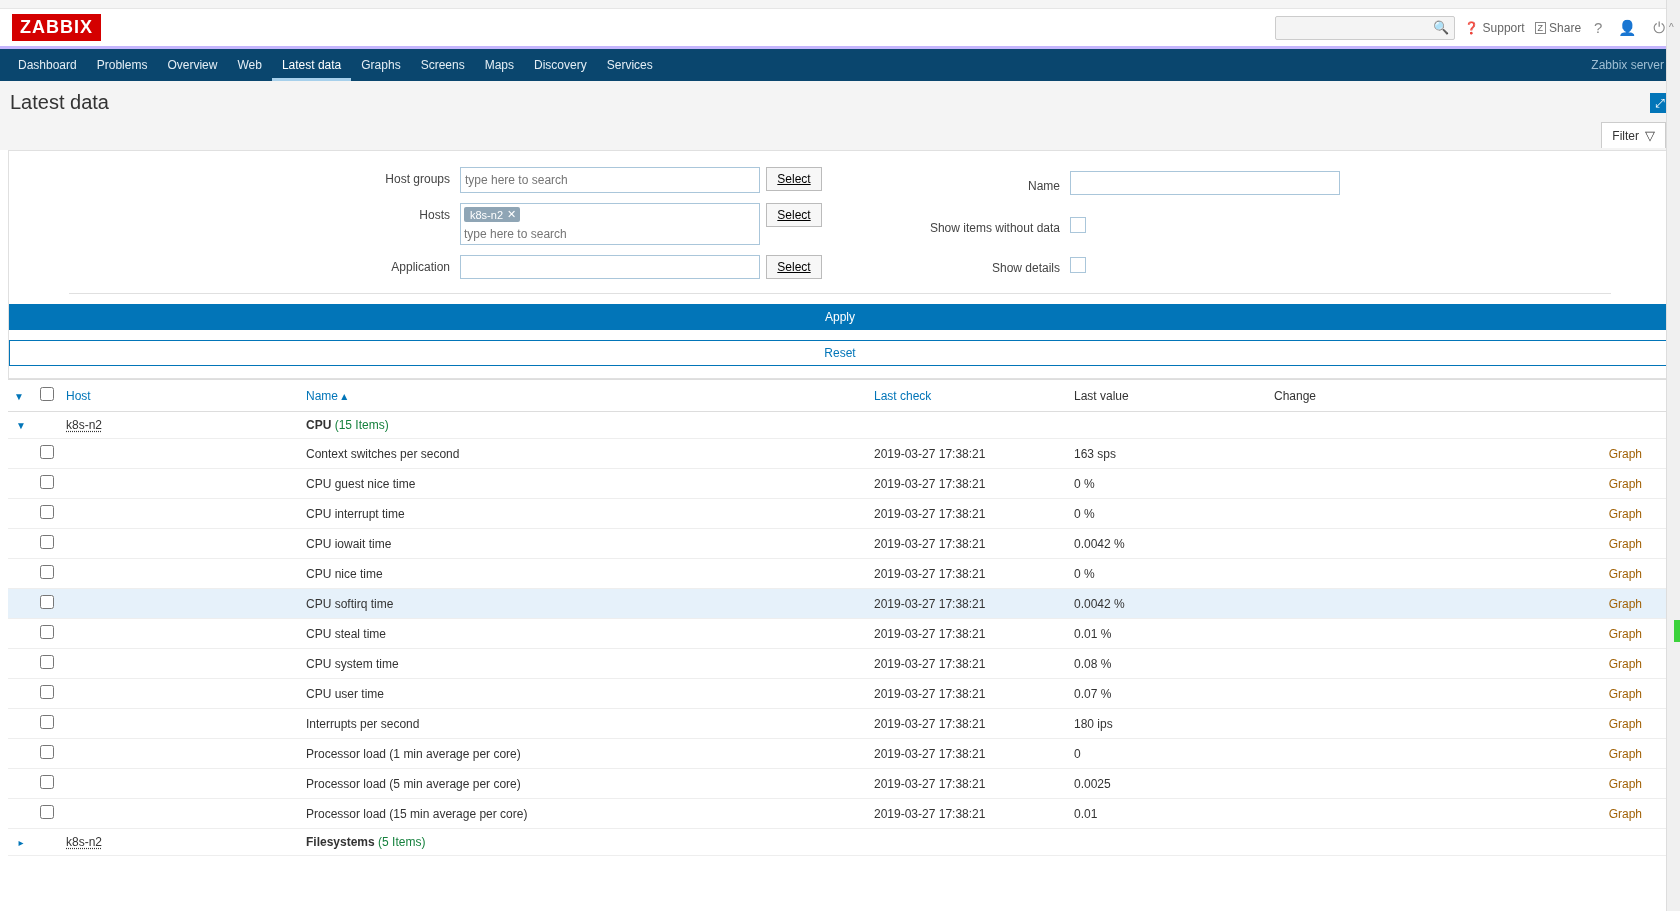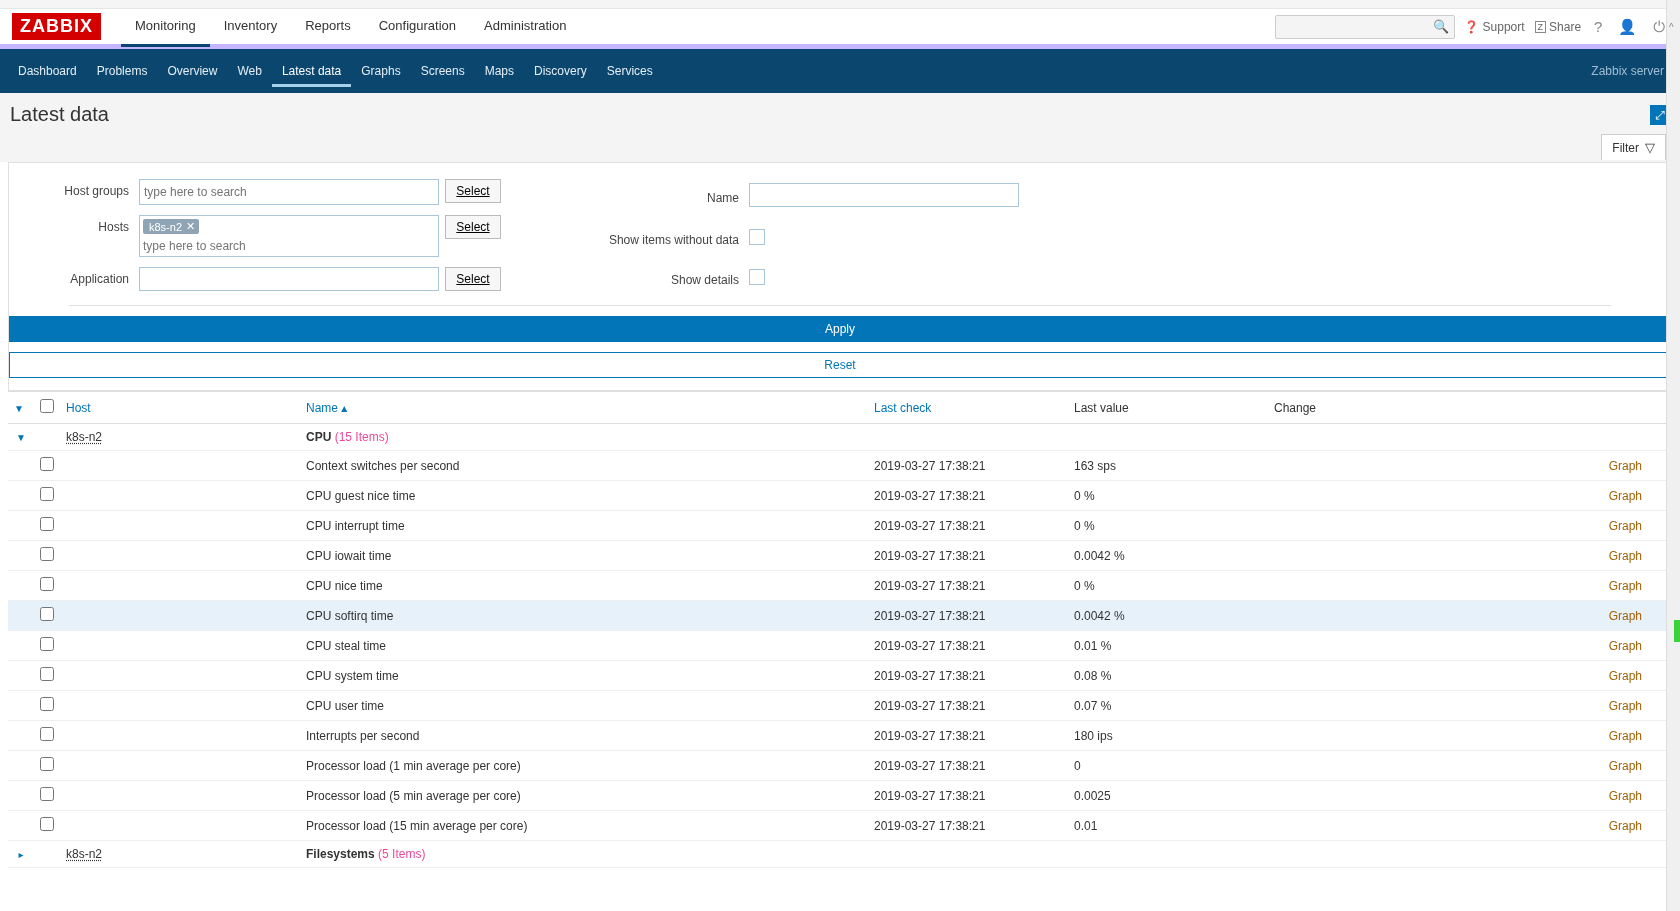--- a/index.html
+++ b/index.html
@@ -3,50 +3,50 @@
 <meta charset="utf-8">
 <style>
 * { margin: 0; padding: 0; box-sizing: border-box; }
 html, body { width: 1680px; height: 911px; font-family: Arial, Helvetica, sans-serif; font-size: 12px; color: #333; background: #fff; overflow: hidden; }
 a { color: #a16207; text-decoration: none; cursor: pointer; }
 
 
 .topstrip { height: 9px; background: #f5f5f5; border-bottom: 1px solid #e6e6e6; }
 
 
-.header { display: flex; align-items: center; height: 40px; background: #fff; border-bottom: 5px solid #c4b5fd; padding: 0 12px; }
+.header { display: flex; align-items: center; height: 40px; background: #fff; border-bottom: 3px solid #c4b5fd; padding: 0 12px; }
 .logo { background: #d40000; color: #fff; font-weight: bold; font-size: 18px; padding: 3px 8px; letter-spacing: 1px; font-family: 'Arial Narrow', Arial, sans-serif; }
 .mainnav { display: flex; margin-left: 20px; }
 .mainnav .item { padding: 11px 14px; font-size: 13px; color: #333; cursor: pointer; }
 .mainnav .item.active { border-bottom: 3px solid #0a466e; }
 .header-right { margin-left: auto; display: flex; align-items: center; gap: 10px; }
 .search-wrap { position: relative; width: 180px; }
 .search-input { width: 100%; height: 24px; border: 1px solid #ccc; border-radius: 2px; background: #f4f4f4; padding: 0 24px 0 6px; }
 .search-ico { position: absolute; right: 5px; top: 4px; color: #888; font-size: 13px; }
 .hdr-link { color: #666; font-size: 12px; display: flex; align-items: center; gap: 3px; cursor: pointer; }
 .hdr-ico { color: #888; font-size: 15px; cursor: pointer; padding: 0 3px; }
 
 
-.subnav { display: flex; align-items: center; height: 44px; background: #0a466e; color: #fff; padding: 0 8px; }
+.subnav { display: flex; align-items: center; height: 32px; background: #0a466e; color: #fff; padding: 0 8px; }
 .subnav .sitem { padding: 8px 10px; font-size: 12px; color: #e4eef5; cursor: pointer; }
 .subnav .sitem.active { color: #fff; border-bottom: 3px solid #a7d0eb; margin-bottom: -1px; padding-bottom:6px;}
 .subnav .serverlabel { margin-left: auto; color: #9fbed3; font-size: 12px; padding-right: 8px; }
 
 
 .titlebar { display: flex; align-items: center; padding: 10px 10px 8px 10px; background: #f4f4f4; }
 .titlebar h1 { font-size: 20px; font-weight: normal; color: #333; }
 .expand-btn { margin-left: auto; width: 20px; height: 20px; background: #0275b8; color: #fff; display: flex; align-items: center; justify-content: center; font-size: 12px; cursor: pointer; }
 
 
 .filter-tab-row { position: relative; height: 28px; background: #f4f4f4; }
 .filter-tab { position: absolute; right: 14px; top: 0; background: #fff; border: 1px solid #ccc; border-bottom: none; padding: 5px 10px; display: flex; align-items: center; gap: 6px; font-size: 12px; cursor: pointer; }
 
 
 .filter-panel { background: #fff; margin: 0 8px; border: 1px solid #e0e0e0; padding: 16px 0 12px 0; }
-.filter-body { display: flex; justify-content: flex-start; gap: 88px; }
+.filter-body { display: flex; justify-content: center; gap: 88px; }
 .fcol { display: grid; grid-template-columns: 130px 300px 62px; row-gap: 10px; align-items: start; }
 .fcol2 { display: grid; grid-template-columns: 160px 280px; row-gap: 12px; align-items: center; }
 .flabel { text-align: right; padding-right: 10px; padding-top: 5px; color: #444; }
 .msel { border: 1px solid #aac6da; min-height: 26px; padding: 2px 4px; display: flex; flex-wrap: wrap; gap: 3px; align-items: center; }
 .msel input { border: none; outline: none; flex: 1; min-width: 100px; height: 20px; font-size: 12px; }
 .tag { background: #8fa5b5; color: #fff; padding: 1px 4px 1px 6px; border-radius: 2px; display: inline-flex; align-items: center; gap: 4px; font-size: 11px; }
 .tag .x { cursor: pointer; font-size: 11px; }
 .txtinput { border: 1px solid #aac6da; height: 24px; width: 100%; padding: 0 5px; }
 .selbtn { height: 24px; border: 1px solid #bbb; background: #f7f7f7; cursor: pointer; font-size: 12px; margin-left: 6px; padding: 0 10px; text-decoration: underline; }
 .chk { width: 16px; height: 16px; border: 1px solid #aac6da; }
@@ -65,45 +65,38 @@
 .col-chk { width: 26px; }
 .col-host { width: 240px; }
 .col-name { width: 568px; }
 .col-last { width: 200px; }
 .col-val { width: 200px; }
 .col-change { width: 145px; }
 .col-act { text-align: right; padding-right: 30px !important; width: auto; }
 .tri { color: #0275b8; font-size: 10px; }
 .group-row td { background: #fff; }
 .group-row .gname { font-weight: bold; }
-.group-row .gcount { font-weight: normal; color: #ec4899; }
+.group-row .gcount { font-weight: normal; color: #15803d; }
 .u { text-decoration-line: underline; text-decoration-style: dotted; text-underline-offset: 2px; }
 tr.hover td { background: #e6f1fa; }
 input.rowchk { width: 14px; height: 14px; }
 
 
 .scrollhint { position: absolute; right: 0; top: 0; width: 14px; height: 911px; background: #f0f0f0; border-left: 1px solid #ddd; }
 .scrollhint .arrow { position: absolute; left: 2px; font-size: 10px; color: #888; }
 .scrollhint .arrow.up { top: 22px; }
 .greenmark { position: absolute; right: 0; top: 620px; width: 6px; height: 22px; background: #3bd23b; }
 </style>
 </head>
 <body>
 
 <div class="topstrip"></div>
 
 <div class="header">
   <div class="logo">ZABBIX</div>
-  <div class="mainnav" id="mainnav">
-      <div class="item active">Monitoring</div>
-      <div class="item">Inventory</div>
-      <div class="item">Reports</div>
-      <div class="item">Configuration</div>
-      <div class="item">Administration</div>
-    </div>
   <div class="header-right">
     <div class="search-wrap">
       <input class="search-input" style="">
       <span class="search-ico">🔍</span>
     </div>
     <span class="hdr-link">❓ <span>Support</span></span>
     <span class="hdr-link">
         <span style="border:1px solid #888;font-size:9px;padding:0 2px;">Z</span> 
         <span>Share</span>
       </span>

